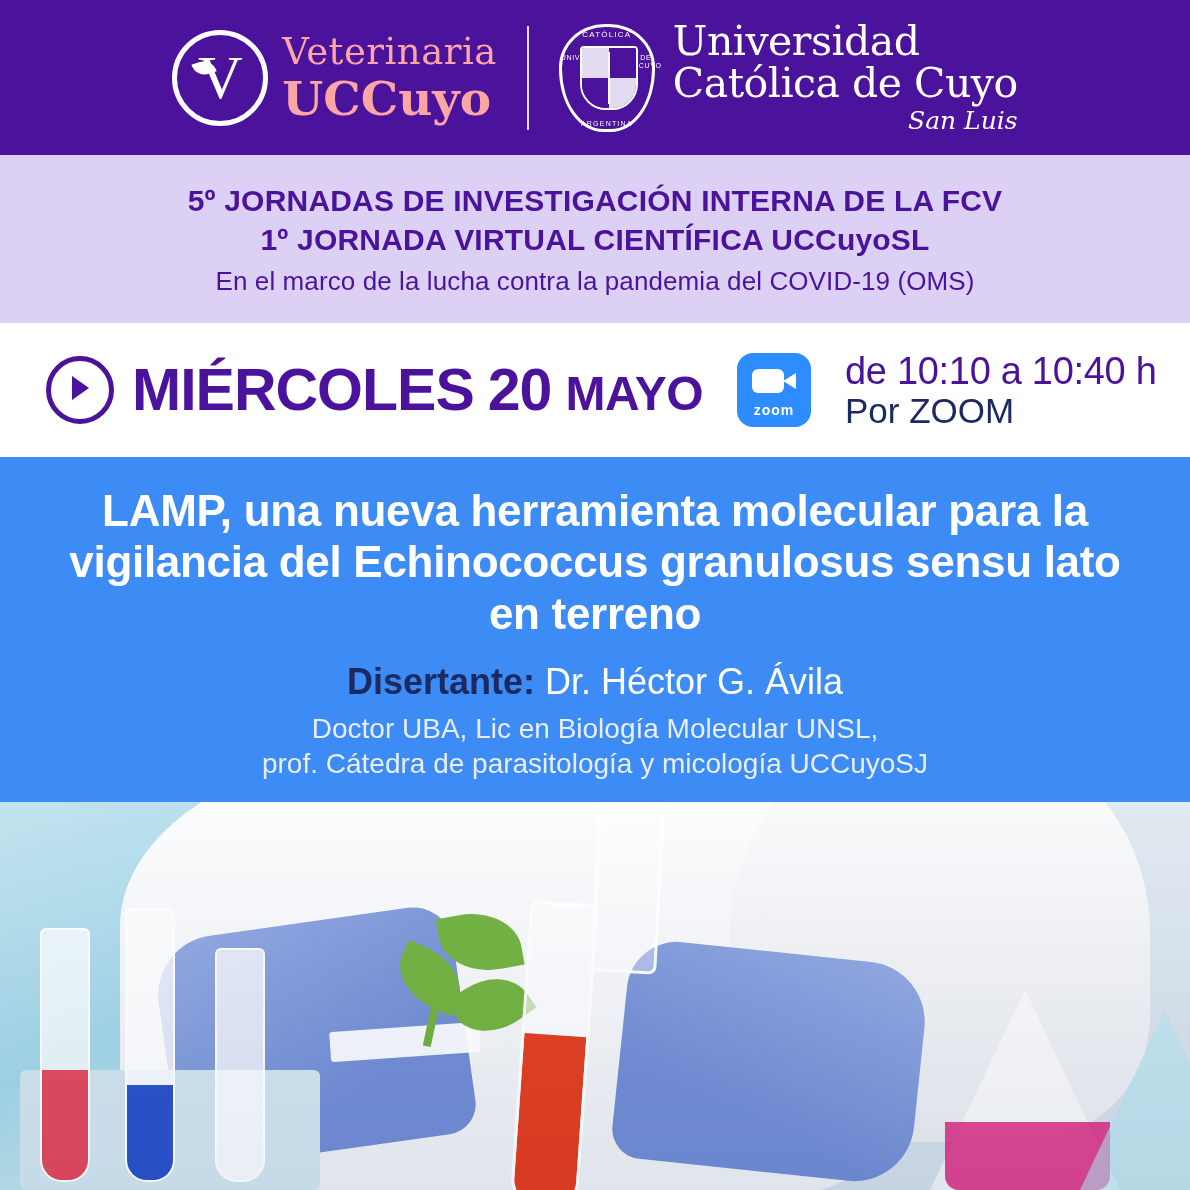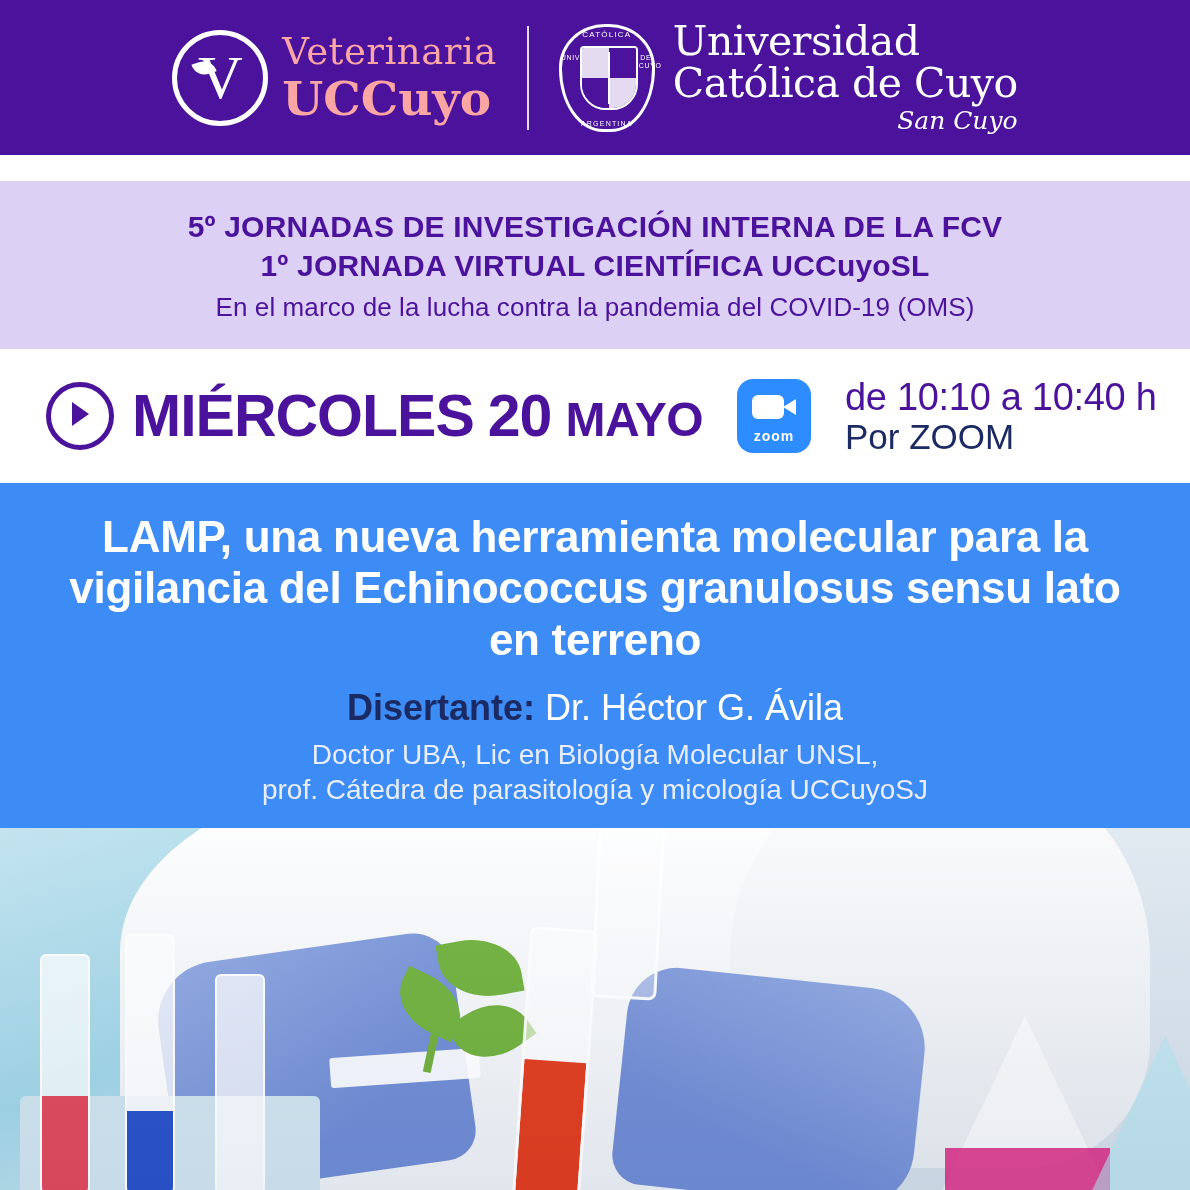--- a/index.html
+++ b/index.html
@@ -175,21 +175,20 @@
   
   .lilac-band {
     background: #ddd0f5;
     height: 168px;
     display: flex;
     flex-direction: column;
     align-items: center;
     justify-content: center;
     text-align: center;
     color: #4b129b;
-    margin-top: 26px;
   }
   .lilac-band .l1,
   .lilac-band .l2 {
     font-size: 30px;
     font-weight: bold;
     letter-spacing: 0.2px;
     line-height: 1.3;
   }
   .lilac-band .l3 {
     font-size: 26px;
@@ -508,21 +507,21 @@
         <div class="q q2"></div>
         <div class="q q3"></div>
         <div class="q q4"></div>
         <div class="cross"></div>
       </div>
       <div class="txt-bottom">ARGENTINA</div>
     </div>
     <div class="uni-words">
       <div class="u1">Universidad</div>
       <div class="u2">Católica de Cuyo</div>
-      <div class="u3">San Cuyo</div>
+      <div class="u3">San Luis</div>
     </div>
   </div>
 </div>
 
 <div class="lilac-band">
   <div class="l1">5º JORNADAS DE INVESTIGACIÓN INTERNA DE LA FCV</div>
   <div class="l2">1º JORNADA VIRTUAL CIENTÍFICA UCCuyoSL</div>
   <div class="l3">En el marco de la lucha contra la pandemia del COVID-19 (OMS)</div>
 </div>
 

